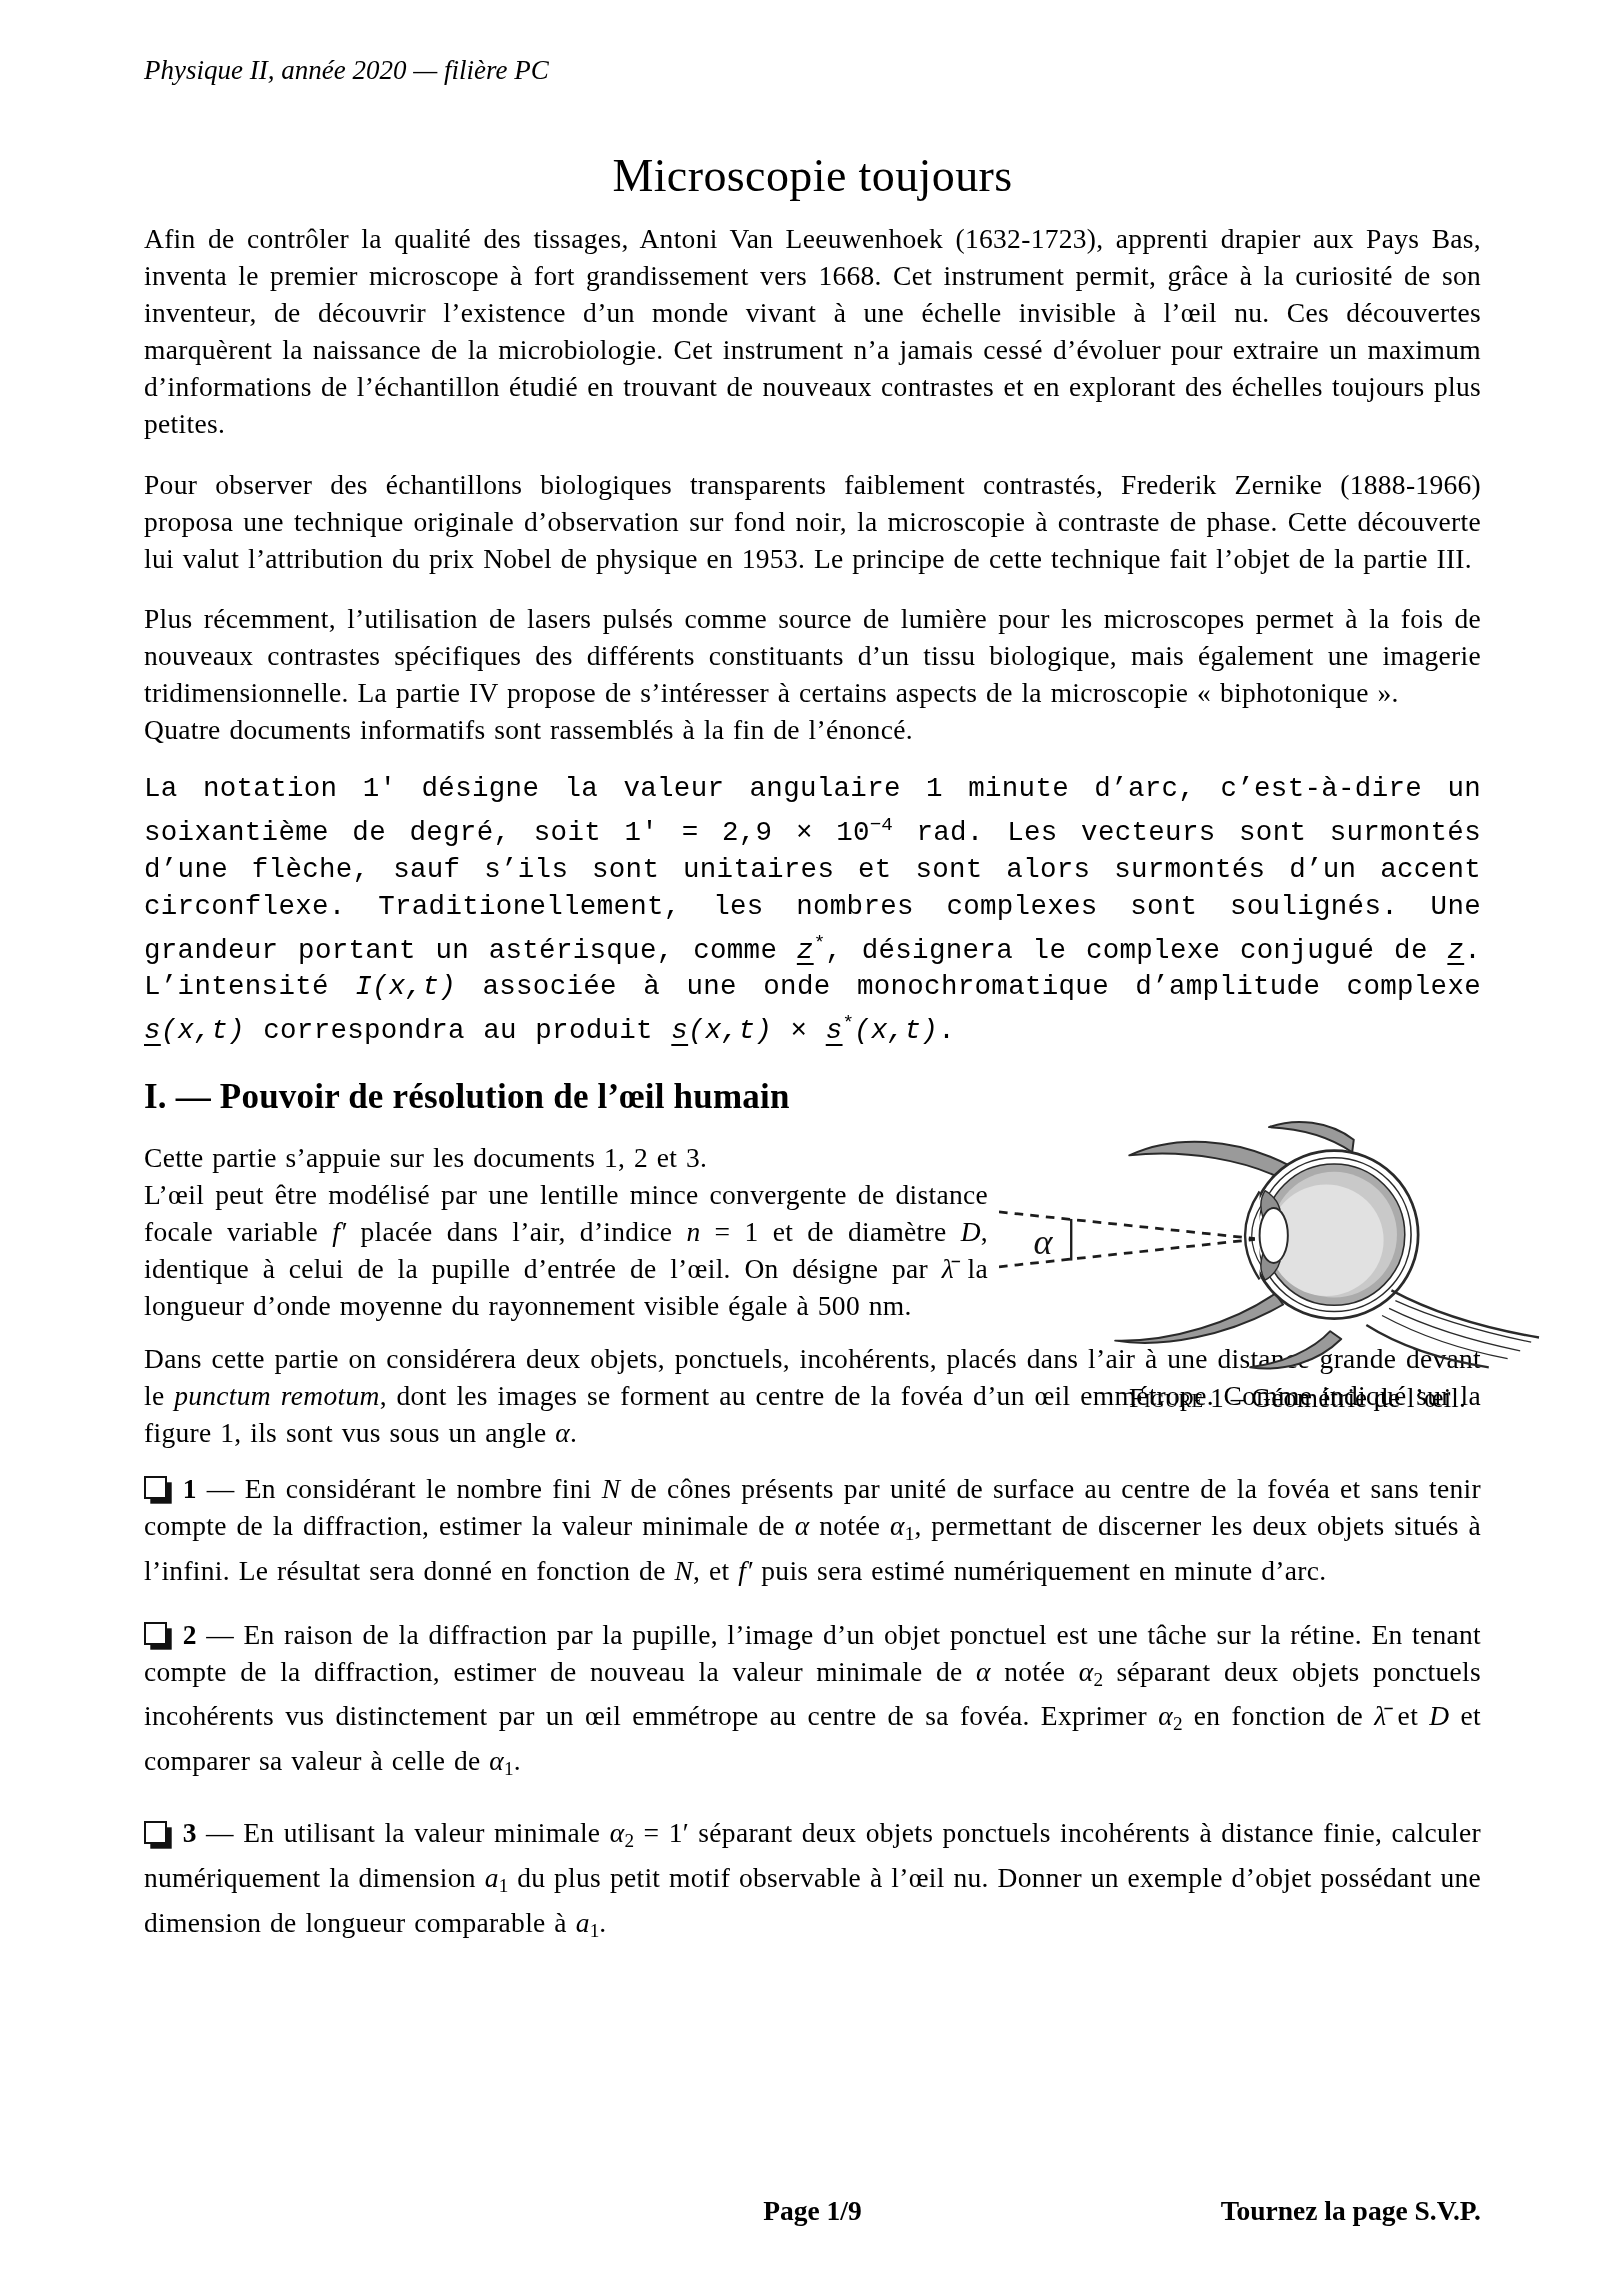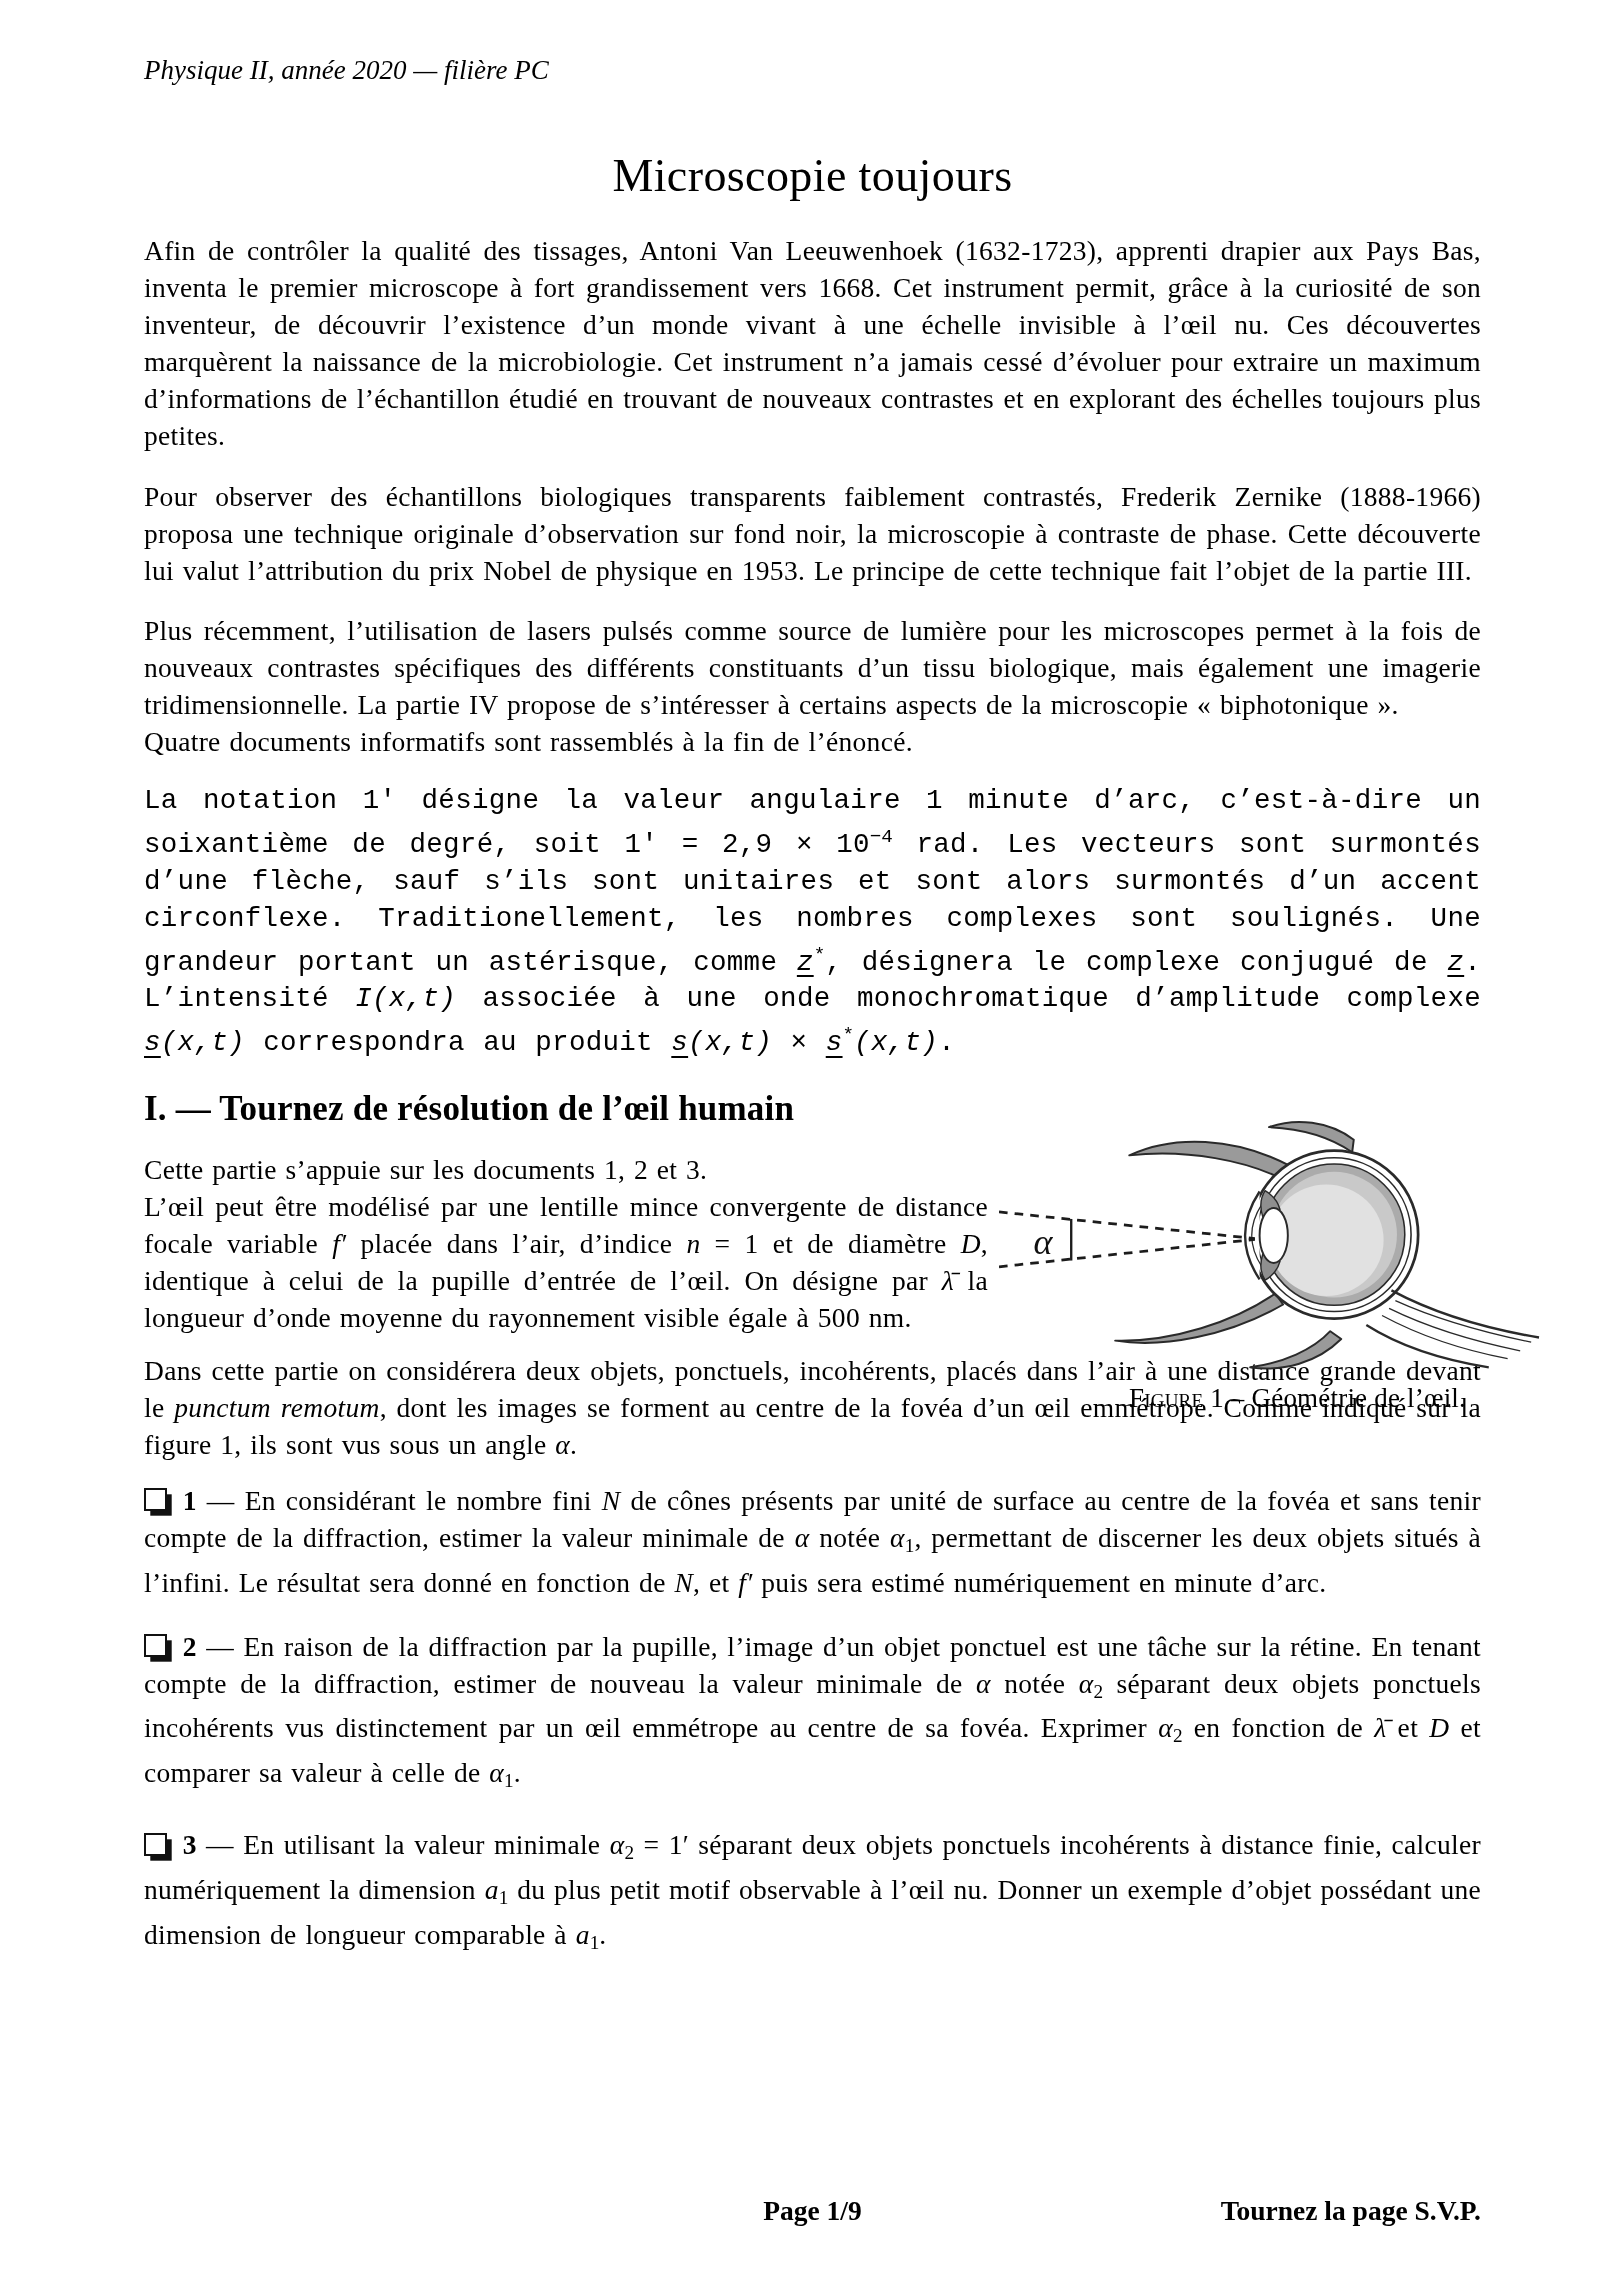--- a/index.html
+++ b/index.html
@@ -18,21 +18,21 @@
   .doc-title {
     margin:63px 0 0 0; text-align:center;
     font-size:46px; font-weight:normal; letter-spacing:0.4px;
   }
 
   p.body {
     font-size:27.5px; line-height:37px; text-align:justify;
     letter-spacing:0.3px; word-spacing:1.6px;
     margin:23.6px 0 0 0;
   }
-  p.p1 { margin-top:30px; }
+  p.p1 { margin-top:18px; }
   p.p5 { margin-top:0; }
   p.notation { margin-top:22px;font-family:Liberation Mono, monospace; }
 
   h2.section-heading {
     margin:28px 0 0 0; font-size:35px; font-weight:bold; letter-spacing:0.2px;
   }
 
   .twocol { margin-top:22px; width:844px; }
   .twocol p.body { margin-top:0; }
 
@@ -79,21 +79,21 @@
 
     <h1 class="doc-title">Microscopie toujours</h1>
 
     <p class="body p1"><span>Afin de contrôler la qualité des tissages, Antoni Van Leeuwenhoek (1632-1723), apprenti drapier aux Pays Bas, inventa le premier microscope à fort grandissement vers 1668. Cet instrument permit, grâce à la curiosité de son inventeur, de découvrir l’existence d’un monde vivant à une échelle invisible à l’œil nu. Ces découvertes marquèrent la naissance de la microbiologie. Cet instrument n’a jamais cessé d’évoluer pour extraire un maximum d’informations de l’échantillon étudié en trouvant de nouveaux contrastes et en explorant des échelles toujours plus petites.</span></p>
     <p class="body"><span>Pour observer des échantillons biologiques transparents faiblement contrastés, Frederik Zernike (1888-1966) proposa une technique originale d’observation sur fond noir, la microscopie à contraste de phase. Cette découverte lui valut l’attribution du prix Nobel de physique en 1953. Le principe de cette technique fait l’objet de la partie III.</span></p>
     <p class="body"><span>Plus récemment, l’utilisation de lasers pulsés comme source de lumière pour les microscopes permet à la fois de nouveaux contrastes spécifiques des différents constituants d’un tissu biologique, mais également une imagerie tridimensionnelle. La partie IV propose de s’intéresser à certains aspects de la microscopie « biphotonique ».</span></p>
     <p class="body p5"><span>Quatre documents informatifs sont rassemblés à la fin de l’énoncé.</span></p>
 
     <p class="body notation"><span>La notation 1′ désigne la valeur angulaire 1 minute d’arc, c’est-à-dire un soixantième de degré, soit 1′ = 2,9 × 10</span><span class="r-sup">−4</span><span> rad. Les vecteurs sont surmontés d’une flèche, sauf s’ils sont unitaires et sont alors surmontés d’un accent circonflexe. Traditionellement, les nombres complexes sont soulignés. Une grandeur portant un astérisque, comme </span><span class="r-i r-u">z</span><span class="r-sup">*</span><span>, désignera le complexe conjugué de </span><span class="r-i r-u">z</span><span>. L’intensité </span><span class="r-i">I(x,t)</span><span> associée à une onde monochromatique d’amplitude complexe </span><span class="r-i r-u">s</span><span class="r-i">(x,t)</span><span> correspondra au produit </span><span class="r-i r-u">s</span><span class="r-i">(x,t)</span><span> × </span><span class="r-i r-u">s</span><span class="r-sup">*</span><span class="r-i">(x,t)</span><span>.</span></p>
 
-    <h2 class="section-heading">I. — Tournez de résolution de l’œil humain</h2>
+    <h2 class="section-heading">I. — Pouvoir de résolution de l’œil humain</h2>
 
     <div class="twocol">
       <p class="body"><span>Cette partie s’appuie sur les documents 1, 2 et 3.</span></p>
       <p class="body"><span>L’œil peut être modélisé par une lentille mince convergente de distance focale variable </span><span class="r-i">f′</span><span> placée dans l’air, d’indice </span><span class="r-i">n</span><span> = 1 et de diamètre </span><span class="r-i">D</span><span>, identique à celui de la pupille d’entrée de l’œil. On désigne par </span><span class="r-i">λ̄</span><span> la longueur d’onde moyenne du rayonnement visible égale à 500 nm.</span></p>
     </div>
 
     <p class="body after-figure"><span>Dans cette partie on considérera deux objets, ponctuels, incohérents, placés dans l’air à une distance grande devant le </span><span class="r-i">punctum remotum</span><span>, dont les images se forment au centre de la fovéa d’un œil emmétrope. Comme indiqué sur la figure 1, ils sont vus sous un angle </span><span class="r-i">α</span><span>.</span></p>
 
     <p class="body question q1">
       <span class="qmark"></span><span class="qnum">1</span><span><span> — En considérant le nombre fini </span><span class="r-i">N</span><span> de cônes présents par unité de surface au centre de la fovéa et sans tenir compte de la diffraction, estimer la valeur minimale de </span><span class="r-i">α</span><span> notée </span><span class="r-i">α</span><span class="r-sub">1</span><span>, permettant de discerner les deux objets situés à l’infini. Le résultat sera donné en fonction de </span><span class="r-i">N</span><span>, et </span><span class="r-i">f′</span><span> puis sera estimé numériquement en minute d’arc.</span></span>

